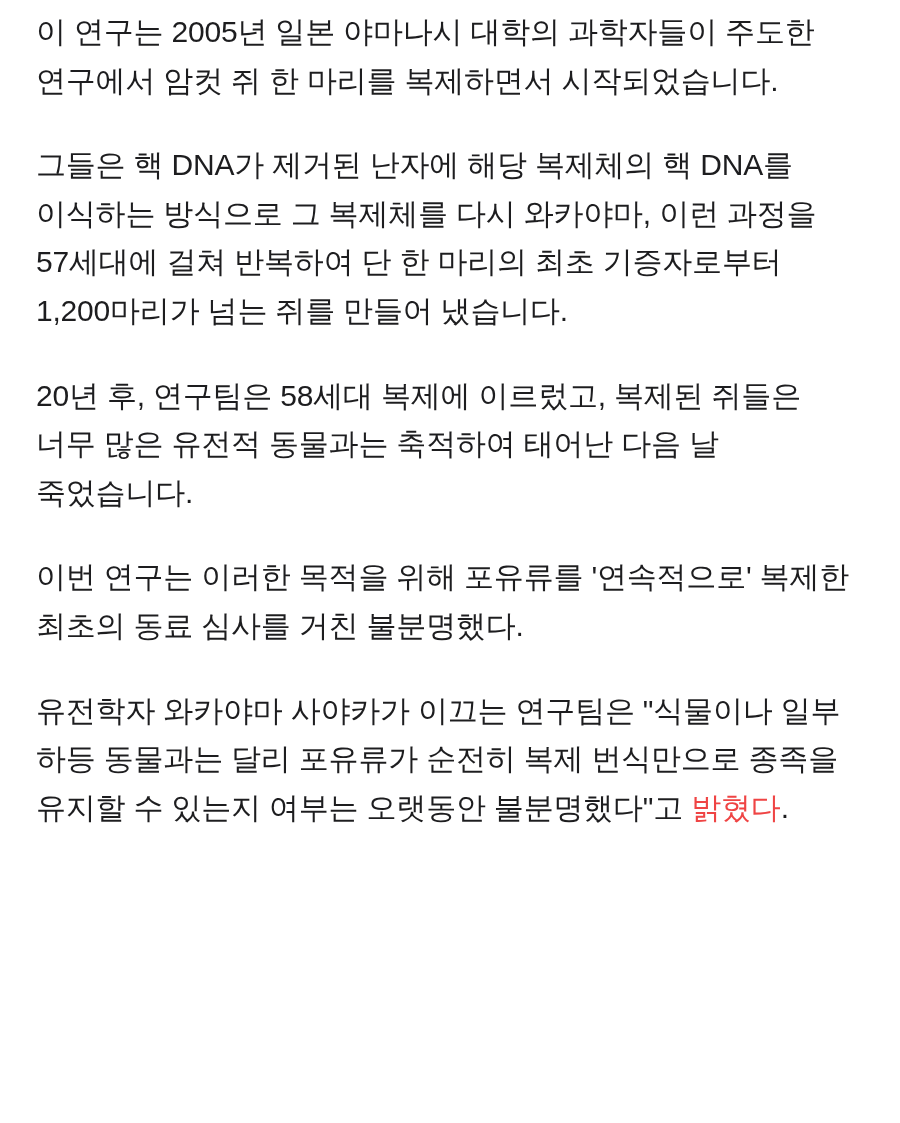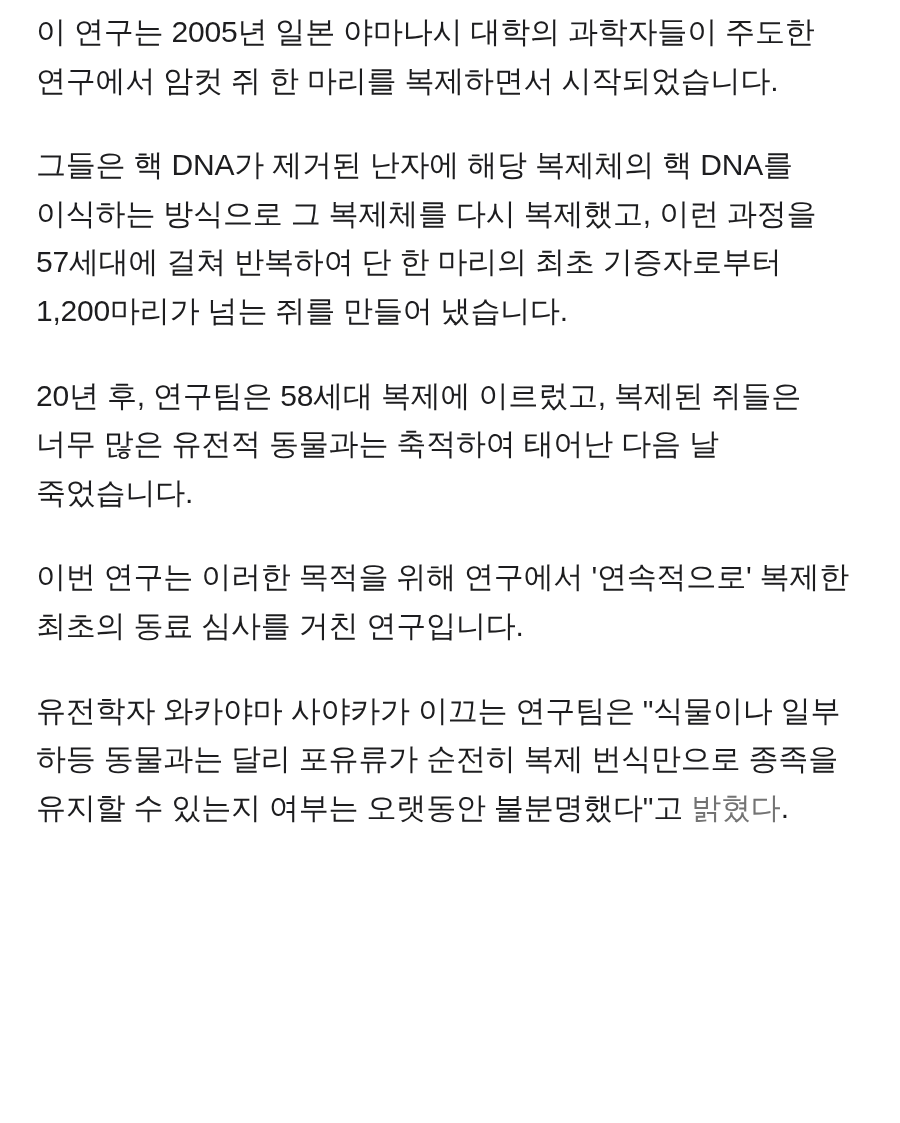--- a/index.html
+++ b/index.html
@@ -25,36 +25,36 @@
     letter-spacing: -0.2px;
     color: #1d1d1f;
     margin: 0 0 36px 0;
     word-break: keep-all;
     text-align: left;
   }
   .para:last-child {
     margin-bottom: 0;
   }
   .inline-link {
-    color: #737373;
+    color: #ef4444;
     text-decoration: none;
     cursor: pointer;
   }
   .tail-dot {
     color: #1d1d1f;
   }
 </style>
 </head>
 <body>
 
 <div class="article">
 
   <p class="para">이 연구는 2005년 일본 야마나시 대학의 과학자들이 주도한 연구에서 암컷 쥐 한 마리를 복제하면서 시작되었습니다.</p>
 
-  <p class="para">그들은 핵 DNA가 제거된 난자에 해당 복제체의 핵 DNA를 이식하는 방식으로 그 복제체를 다시 복제했고, 이런 과정을 57세대에 걸쳐 반복하여 단 한 마리의 최초 기증자로부터 1,200마리가 넘는 쥐를 만들어 냈습니다.</p>
+  <p class="para">그들은 핵 DNA가 제거된 난자에 해당 복제체의 핵 DNA를 이식하는 방식으로 그 복제체를 다시 와카야마, 이런 과정을 57세대에 걸쳐 반복하여 단 한 마리의 최초 기증자로부터 1,200마리가 넘는 쥐를 만들어 냈습니다.</p>
 
   <p class="para">20년 후, 연구팀은 58세대 복제에 이르렀고, 복제된 쥐들은 너무 많은 유전적 동물과는 축적하여 태어난 다음 날 죽었습니다.</p>
 
-  <p class="para">이번 연구는 이러한 목적을 위해 연구에서 '연속적으로' 복제한 최초의 동료 심사를 거친 연구입니다.</p>
+  <p class="para">이번 연구는 이러한 목적을 위해 포유류를 '연속적으로' 복제한 최초의 동료 심사를 거친 불분명했다.</p>
 
   <p class="para"><span>유전학자 와카야마 사야카가 이끄는 연구팀은 "식물이나 일부 하등 동물과는 달리 포유류가 순전히 복제 번식만으로 종족을 유지할 수 있는지 여부는 오랫동안 불분명했다"고 </span><a class="inline-link" href="#">밝혔다</a><span class="tail-dot">.</span></p>
 
 </div>
 
 </body></html>

